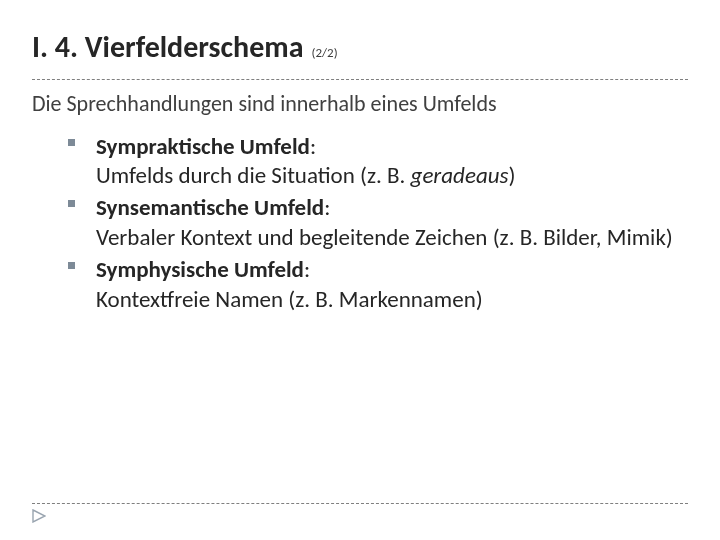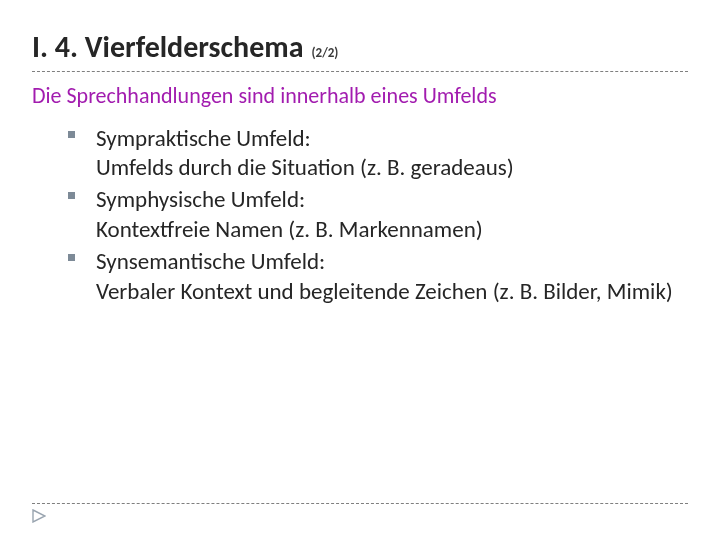--- a/index.html
+++ b/index.html
@@ -9,42 +9,42 @@
       background: #ffffff;
       font-family: Calibri, "Segoe UI", Arial, sans-serif;
       color: #262626;
       padding: 28px 32px 20px 32px;
       position: relative;
     }
     .title-line {
       display: flex;
       align-items: baseline;
       gap: 8px;
-      margin-bottom: 6px;
+      margin-bottom: 14px;
     }
     .title {
       font-size: 30px;
       font-weight: 700;
       color: #262626;
       letter-spacing: 0px;
     }
     .subtitle {
       font-size: 13px;
-      font-weight: 700;
+      font-weight: 400;
       color: #3b3b3b;
     }
     .hr-dashed {
       border: none;
       border-top: 1px dashed #7f7f7f;
       margin: 0 0 10px 0;
     }
     .intro {
       font-size: 22px;
       line-height: 1.25;
-      color: #a21caf;
+      color: #404040;
       margin-bottom: 14px;
       padding-left: 0;
     }
     .intro .line2 {
       padding-left: 22px;
     }
     .bullets {
       padding-left: 36px;
     }
     .bullet-item {
@@ -57,24 +57,25 @@
     }
     .bullet-marker {
       position: absolute;
       left: 0;
       top: 7px;
       width: 7px;
       height: 7px;
       background: #7d8a97;
     }
     .term {
-      font-weight: 400;
+      font-weight: 700;
       text-align: center;
     }
     .italic {
+      font-style: italic;
     }
     .footer-hr {
       position: absolute;
       left: 32px;
       right: 32px;
       bottom: 36px;
       border: none;
       border-top: 1px dashed #7f7f7f;
     }
     .footer-icon {
@@ -101,28 +102,28 @@
 <div class="bullets">
 
   <div class="bullet-item">
     <span class="bullet-marker"></span>
     <span class="term">Sympraktische Umfeld</span><span>:</span><br>
     <span>Umfelds durch die Situation (z. B. </span><span class="italic">geradeaus</span><span>)</span>
   </div>
 
   <div class="bullet-item">
     <span class="bullet-marker"></span>
-    <span class="term">Symphysische Umfeld</span><span>:</span><br>
-    <span>Kontextfreie Namen (z. B. Markennamen)</span><span class="italic"></span><span></span>
+    <span class="term">Synsemantische Umfeld</span><span>:</span><br>
+    <span>Verbaler Kontext und begleitende Zeichen (z. B. Bilder, Mimik)</span><span class="italic"></span><span></span>
   </div>
 
   <div class="bullet-item">
     <span class="bullet-marker"></span>
-    <span class="term">Synsemantische Umfeld</span><span>:</span><br>
-    <span>Verbaler Kontext und begleitende Zeichen (z. B. Bilder, Mimik)</span><span class="italic"></span><span></span>
+    <span class="term">Symphysische Umfeld</span><span>:</span><br>
+    <span>Kontextfreie Namen (z. B. Markennamen)</span><span class="italic"></span><span></span>
   </div>
 
 </div>
 
 <hr class="footer-hr">
 
 <div class="footer-icon">
   <svg width="14" height="14" viewBox="0 0 14 14">
     <polygon points="1,1 13,7 1,13" fill="none" stroke="#9aa5b0" stroke-width="1.4"></polygon>
   </svg>

